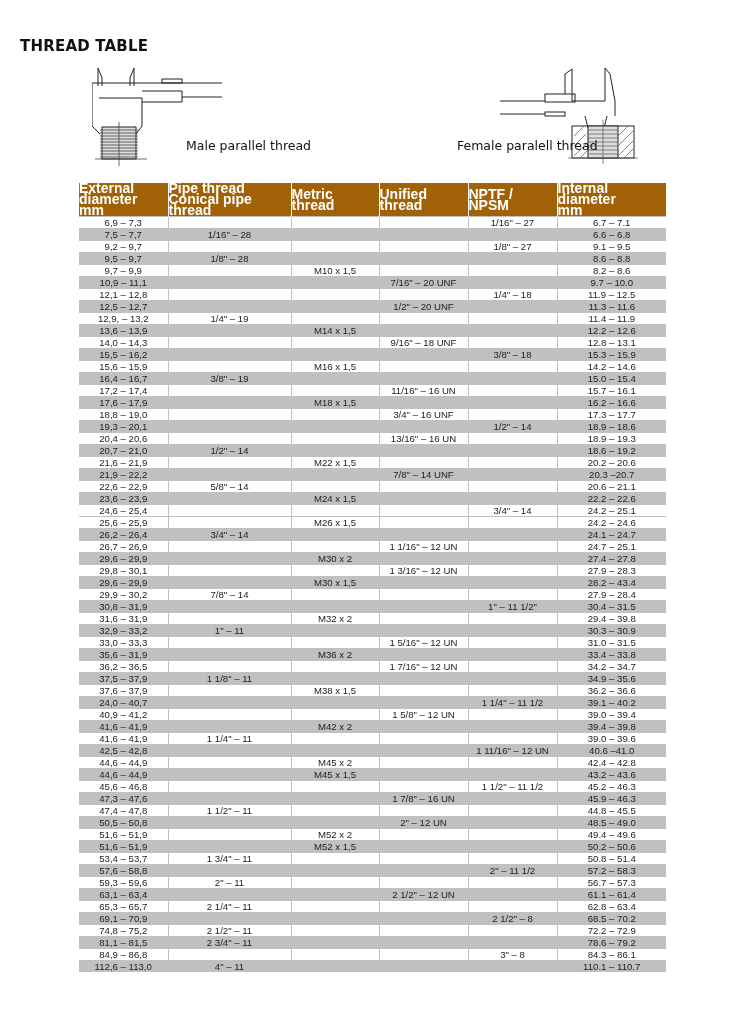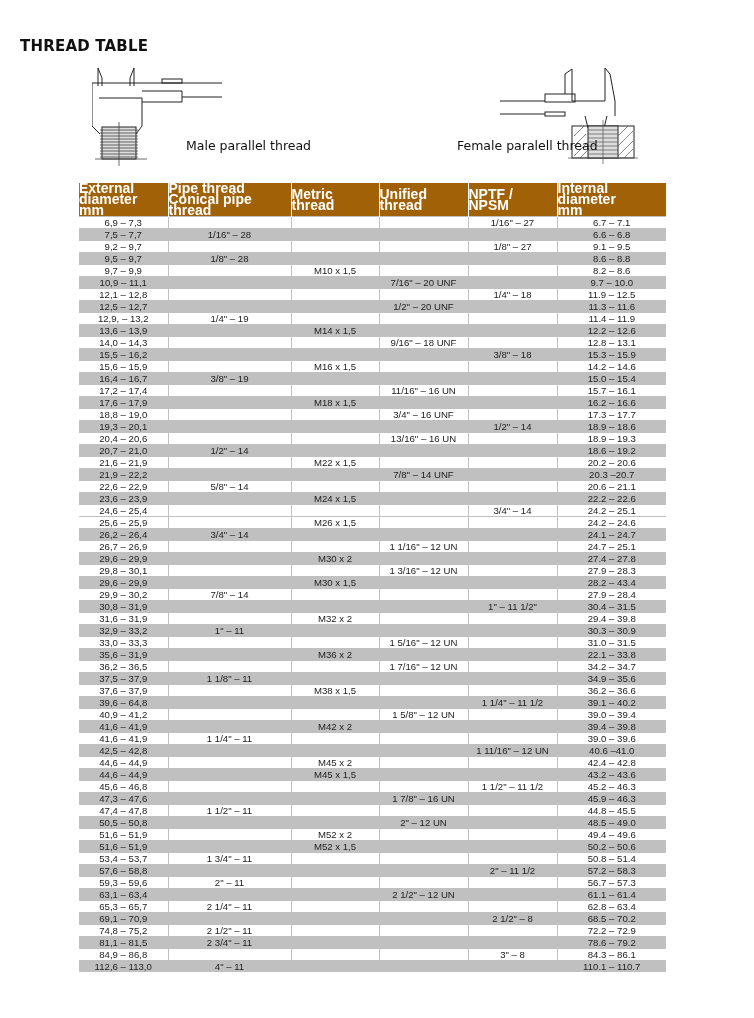--- a/index.html
+++ b/index.html
@@ -398,21 +398,21 @@
         <td>1 5/16" – 12 UN</td>
         <td></td>
         <td>31.0 – 31.5</td>
       </tr>
       <tr class="row-grey">
         <td>35,6 – 31,9</td>
         <td></td>
         <td>M36 x 2</td>
         <td></td>
         <td></td>
-        <td>22.1 – 33.8</td>
+        <td>33.4 – 33.8</td>
       </tr>
       <tr class="row-white">
         <td>36,2 – 36,5</td>
         <td></td>
         <td></td>
         <td>1 7/16" – 12 UN</td>
         <td></td>
         <td>34.2 – 34.7</td>
       </tr>
       <tr class="row-grey">
@@ -425,21 +425,21 @@
       </tr>
       <tr class="row-white">
         <td>37,6 – 37,9</td>
         <td></td>
         <td>M38 x 1,5</td>
         <td></td>
         <td></td>
         <td>36.2 – 36.6</td>
       </tr>
       <tr class="row-grey">
-        <td>39,6 – 64,8</td>
+        <td>24,0 – 40,7</td>
         <td></td>
         <td></td>
         <td></td>
         <td>1 1/4" – 11 1/2</td>
         <td>39.1 – 40.2</td>
       </tr>
       <tr class="row-white">
         <td>40,9 – 41,2</td>
         <td></td>
         <td></td>

